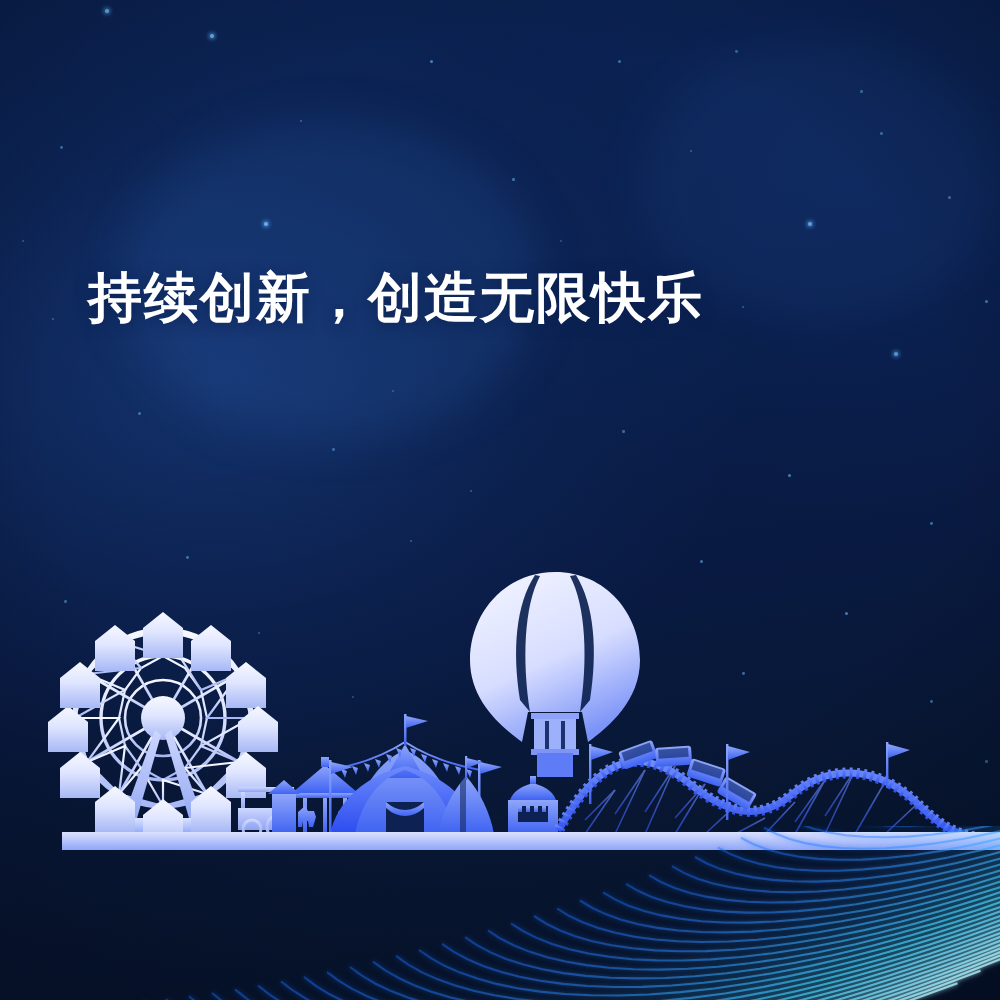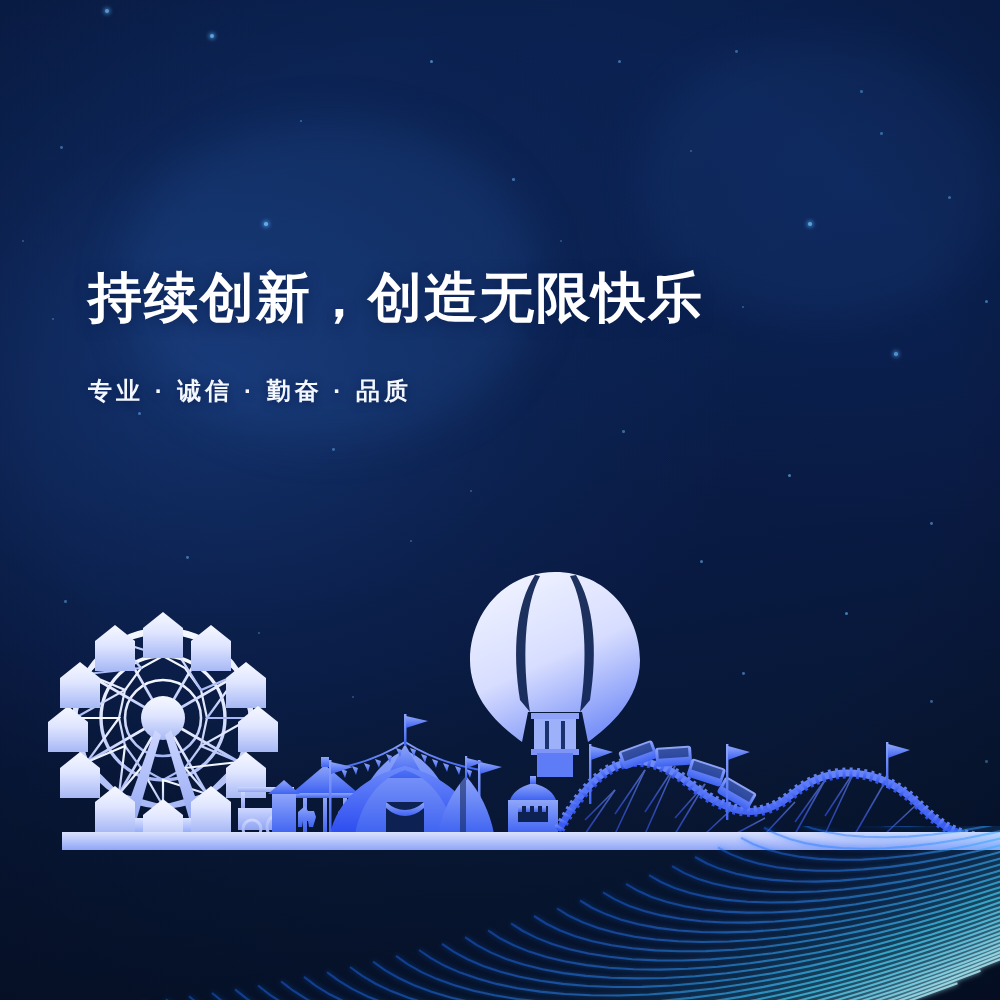--- a/index.html
+++ b/index.html
@@ -92,21 +92,20 @@
       <div class="star" style="left: 392px; top: 390px; width: 2.2px; height: 2.2px; opacity: 0.35; background: rgb(111, 192, 255);"></div>
       <div class="star" style="left: 470px; top: 490px; width: 2.4px; height: 2.4px; opacity: 0.4; background: rgb(111, 192, 255);"></div>
       <div class="star" style="left: 985px; top: 300px; width: 3px; height: 3px; opacity: 0.55; background: rgb(111, 192, 255);"></div>
       <div class="star" style="left: 22px; top: 240px; width: 2.4px; height: 2.4px; opacity: 0.4; background: rgb(111, 192, 255);"></div>
       <div class="star" style="left: 352px; top: 696px; width: 2.2px; height: 2.2px; opacity: 0.35; background: rgb(111, 192, 255);"></div>
       <div class="star" style="left: 985px; top: 760px; width: 2.6px; height: 2.6px; opacity: 0.45; background: rgb(111, 192, 255);"></div>
     </div>
   <div class="vign"></div>
 
   <div class="headline">持续创新，创造无限快乐</div>
-  <div class="subline">专业 · 诚信 · 勤奋 · 品质</div>
 
   <svg class="scene" viewBox="0 0 1000 1000">
     <defs>
       <linearGradient id="gLight" x1="0" y1="0" x2="0" y2="1">
         <stop offset="0%" stop-color="#f6f8ff"></stop>
         <stop offset="45%" stop-color="#dfe5ff"></stop>
         <stop offset="100%" stop-color="#a7b8f5"></stop>
       </linearGradient>
       <linearGradient id="gMid" x1="0" y1="0" x2="0" y2="1">
         <stop offset="0%" stop-color="#cdd7ff"></stop>

